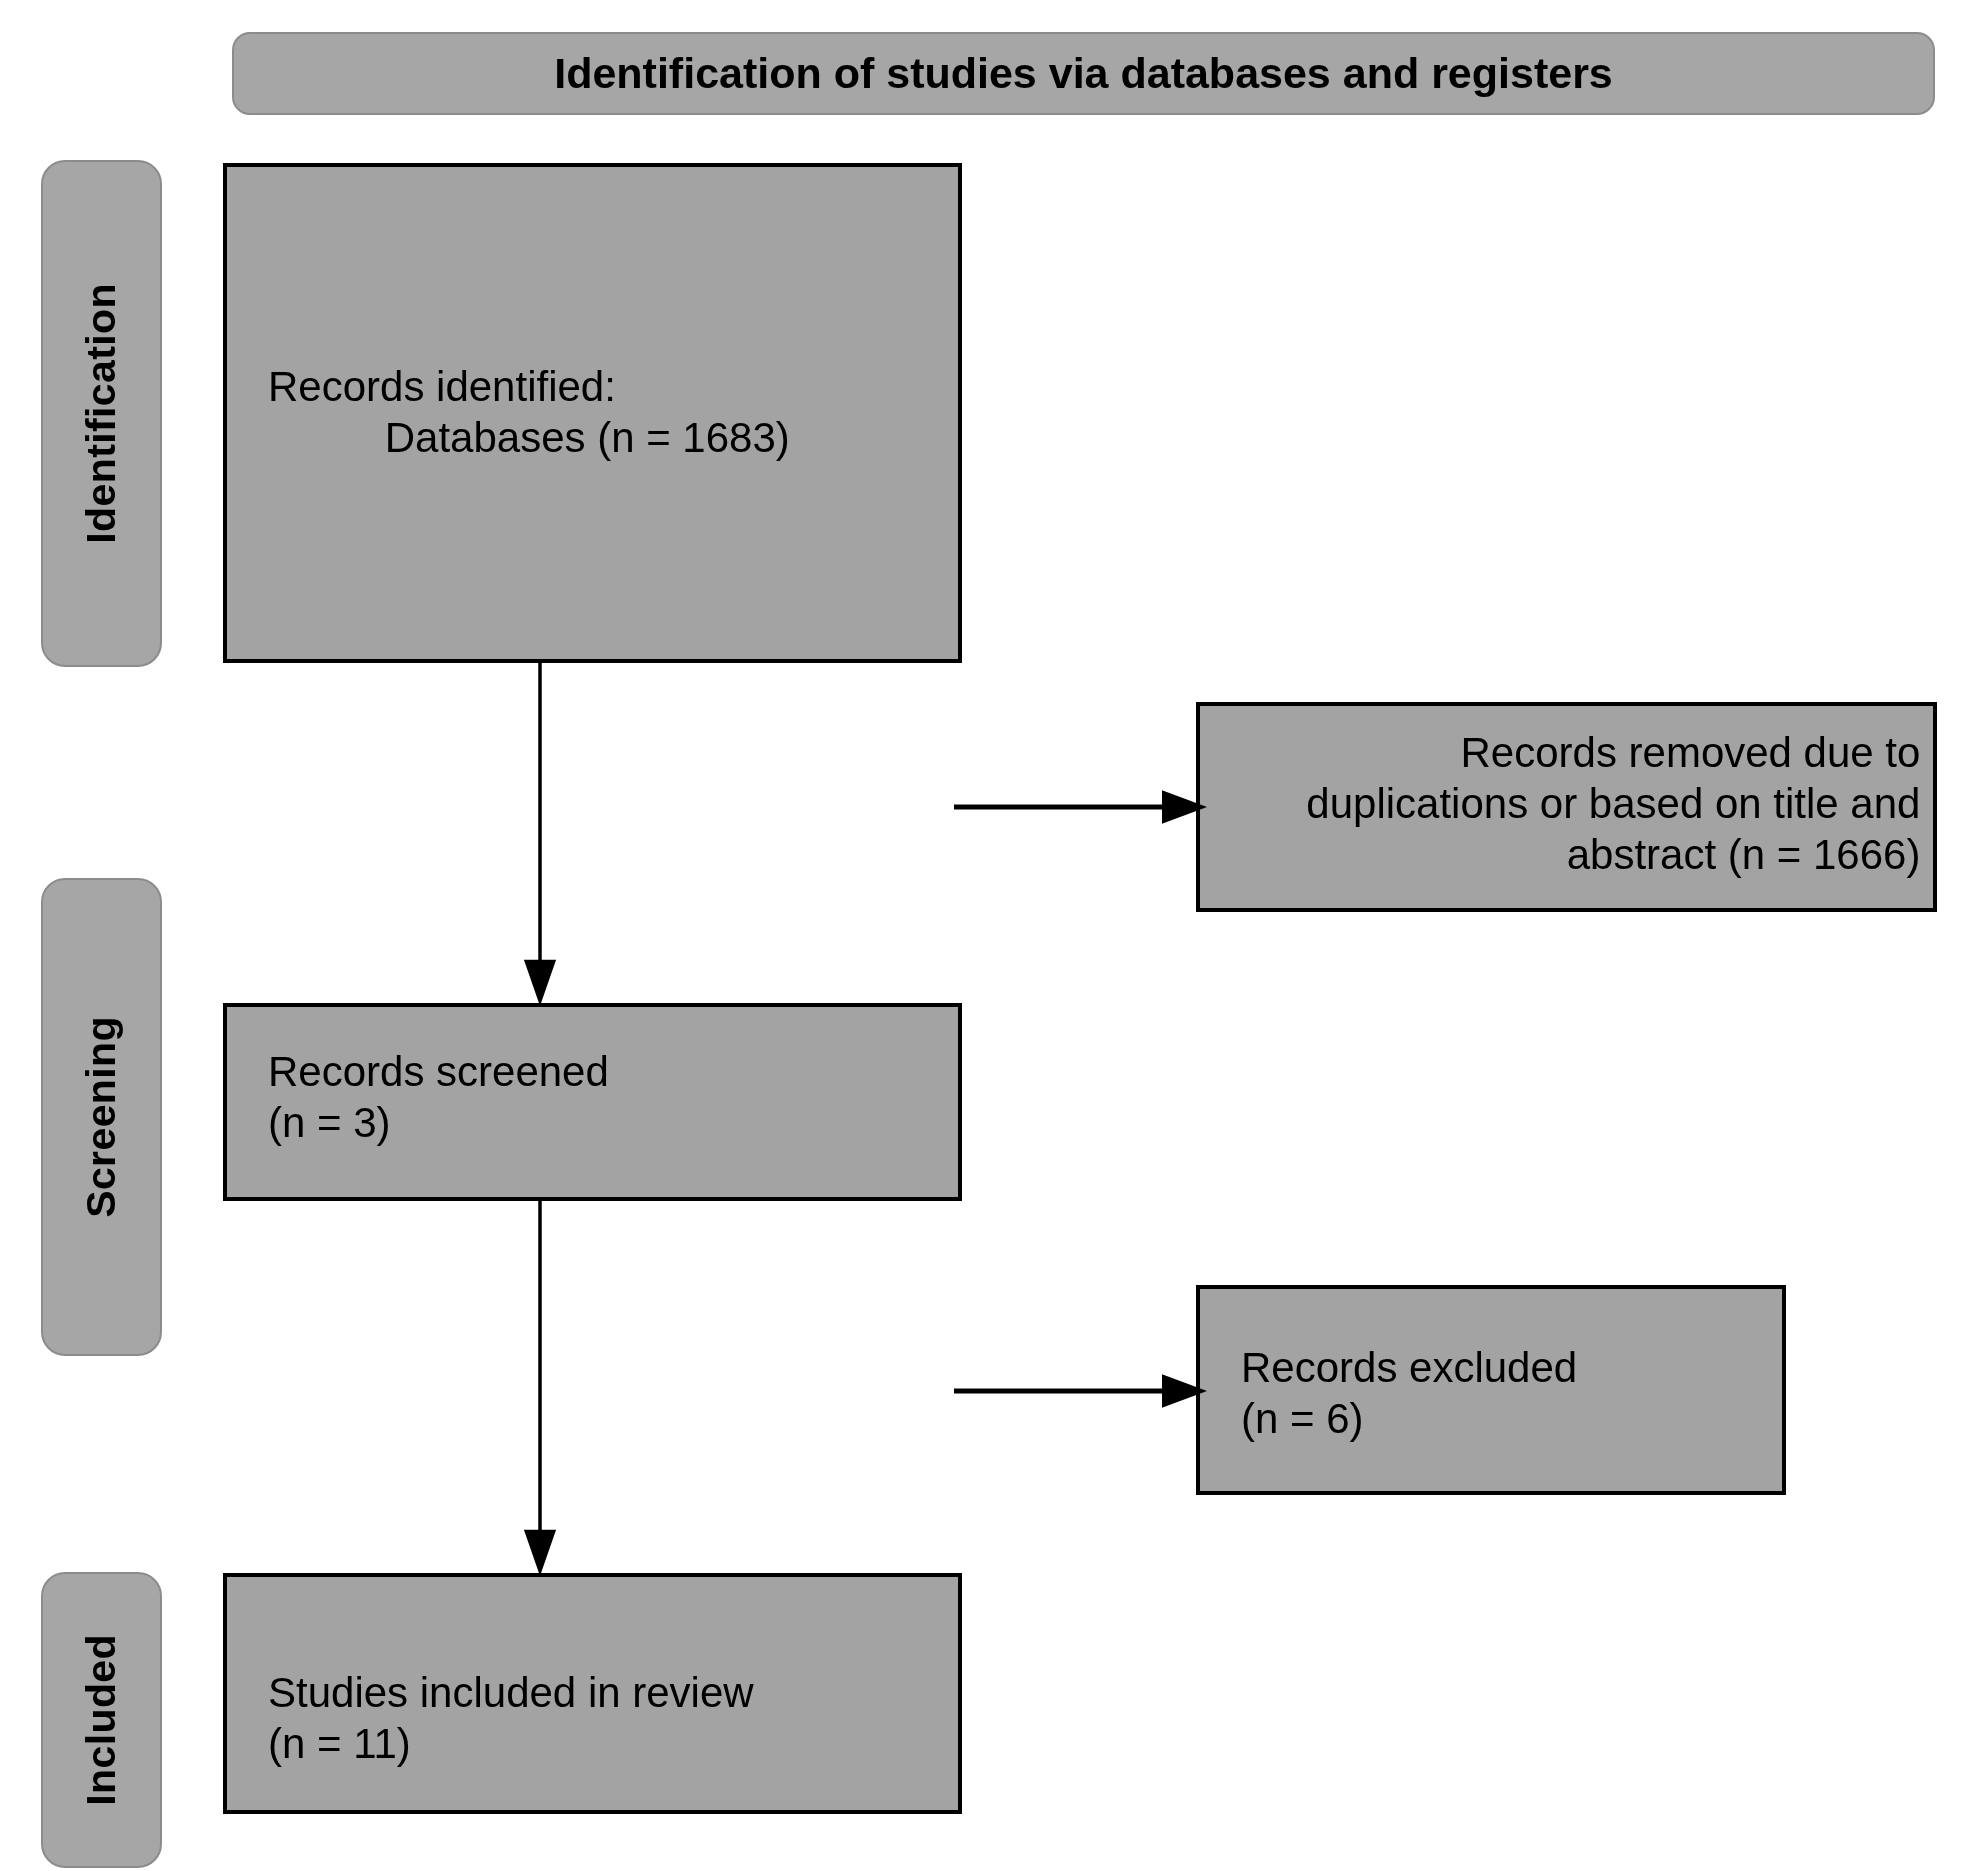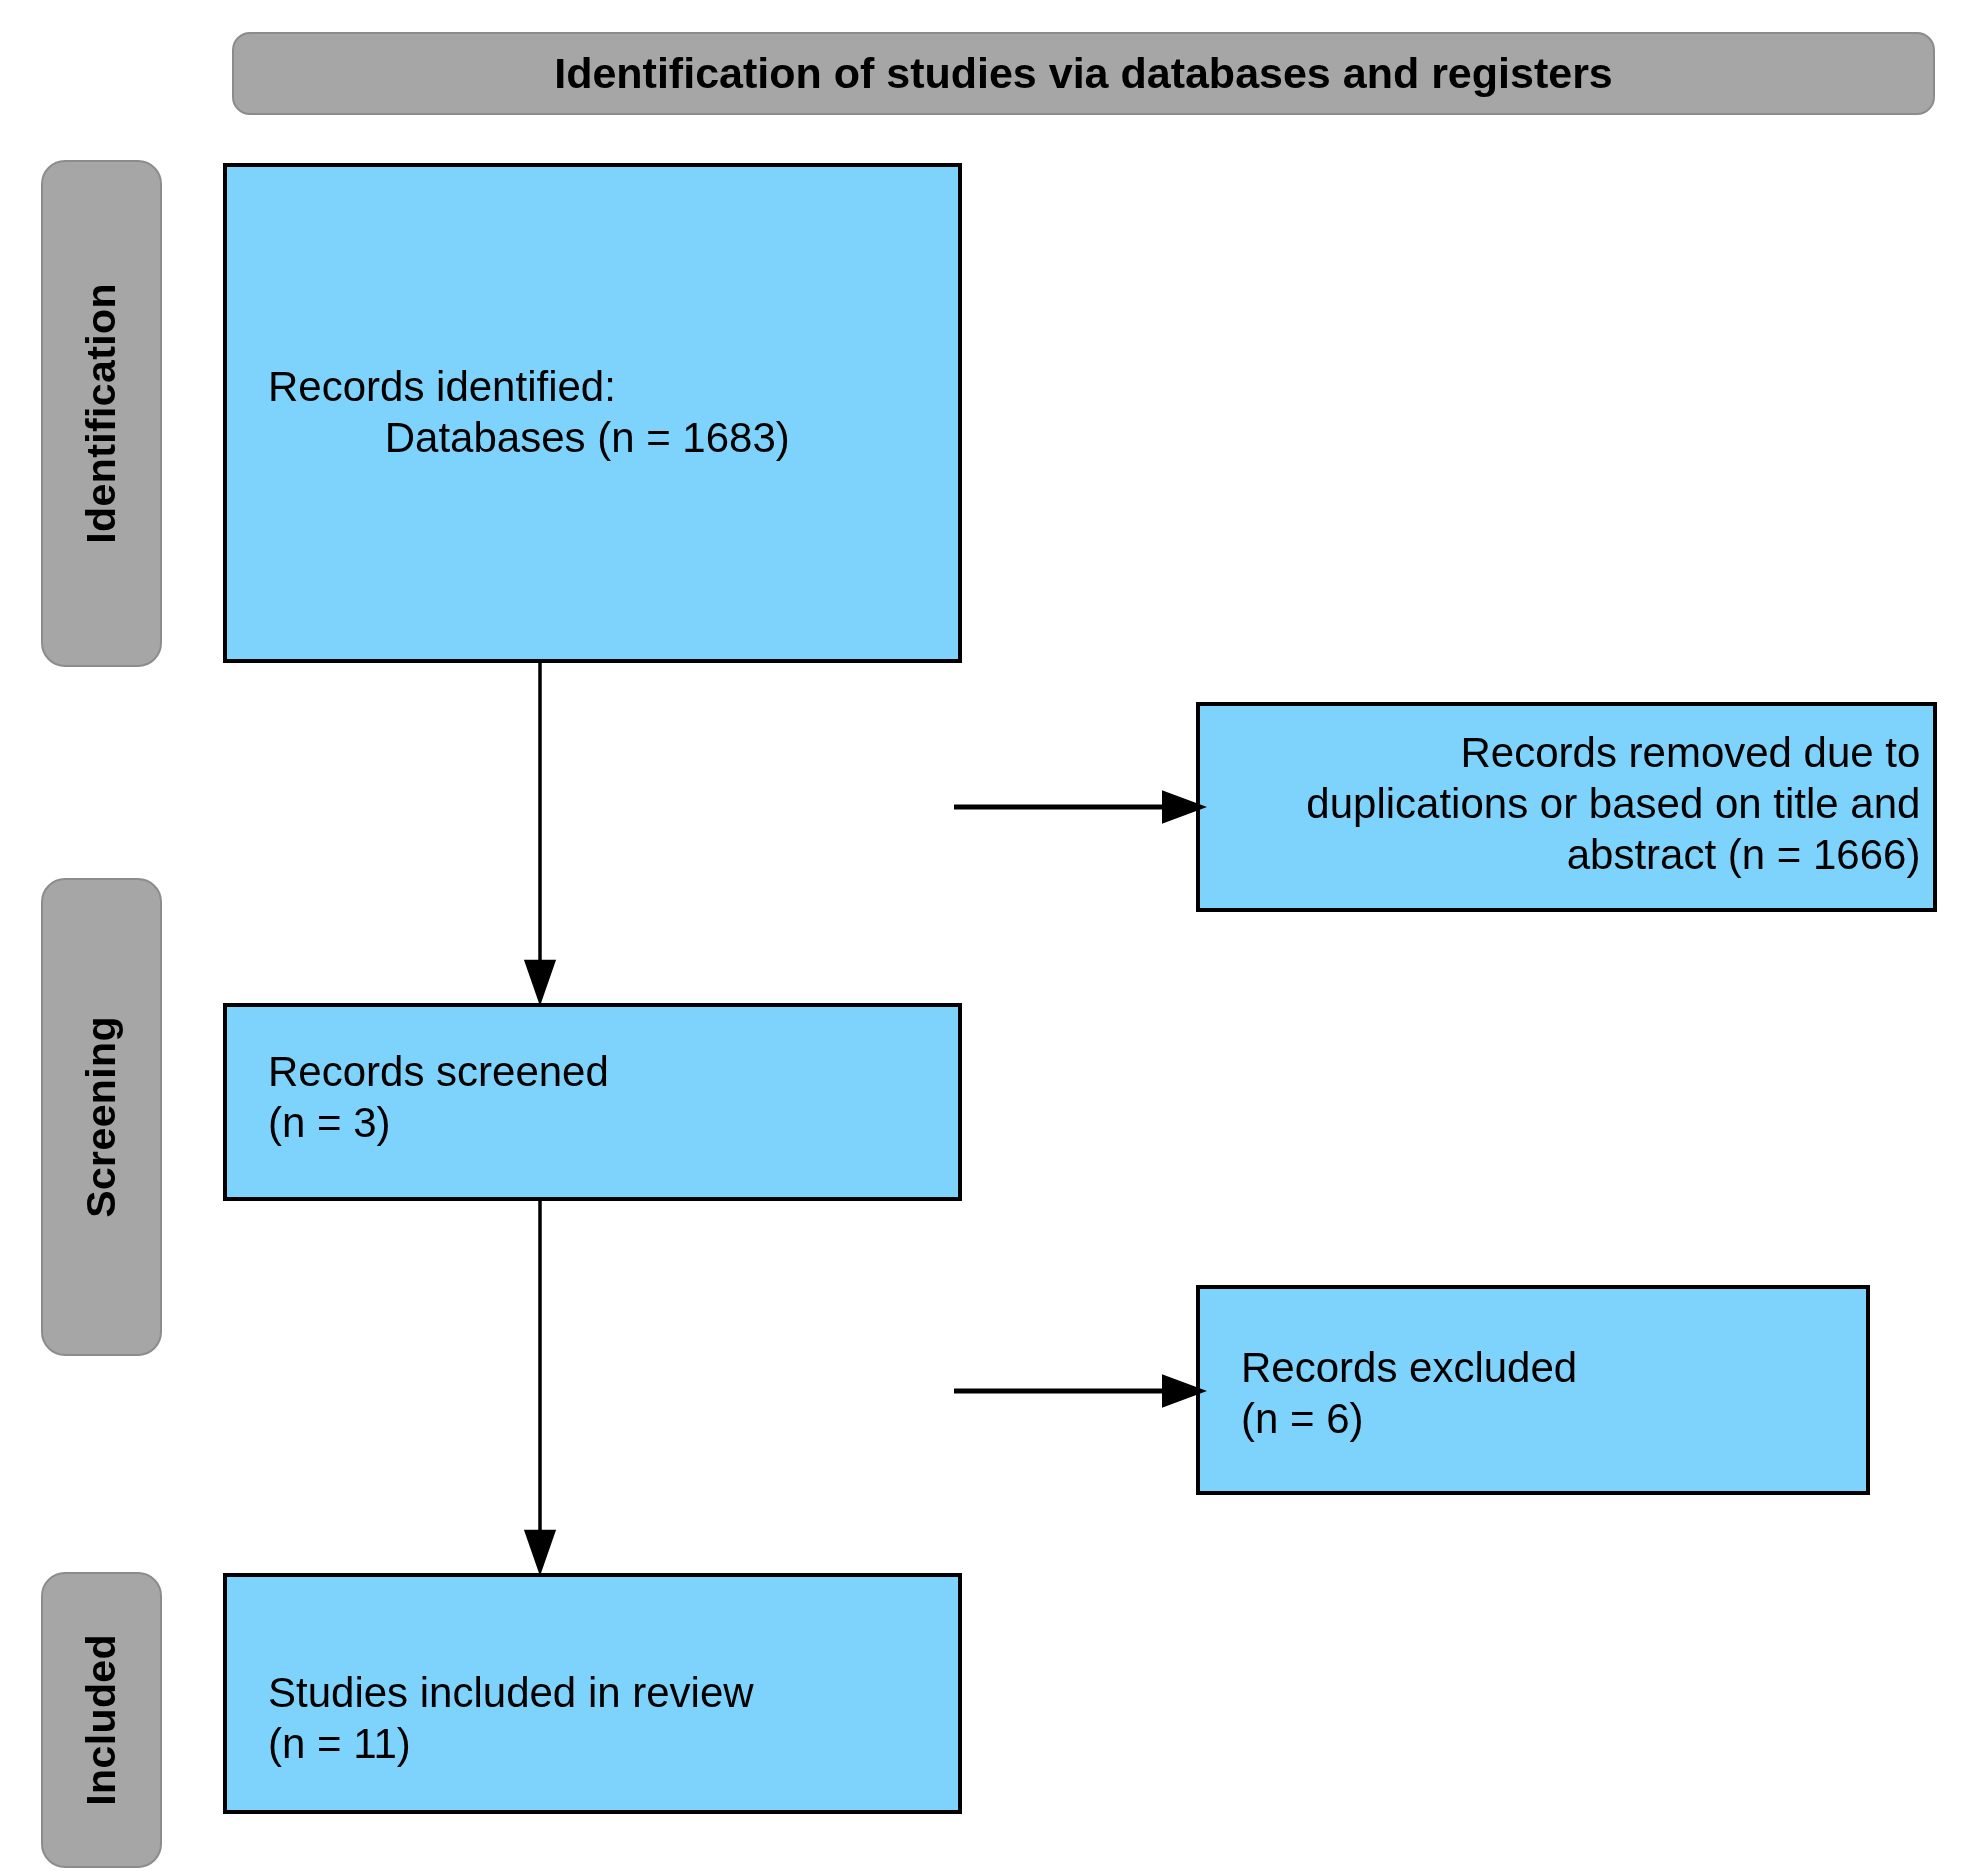--- a/index.html
+++ b/index.html
@@ -67,21 +67,21 @@
   #banner span {
     font-weight: bold;
     font-size: 43px;
     color: #000000;
     white-space: nowrap;
   }
 
   
   .flow-box {
     position: absolute;
-    background: #7dd3fc;
+    background: #a3a3a3;
     border: 4.9px solid #000000;
     box-sizing: border-box;
     overflow: hidden;
   }
   .flow-box .box-text {
     position: absolute;
     left: 41px;
     right: 12.6px;
     font-size: 42px;
     line-height: 1.22;
@@ -91,21 +91,21 @@
 
   #box-identified      { left: 223px;  top: 163px;  width: 739px; height: 500px; }
   #box-identified .box-text { top: 194px; }
 
   #box-removed         { left: 1196px; top: 702px; width: 741px; height: 210px; }
   #box-removed .box-text { top: 21px; text-align: right; }
 
   #box-screened        { left: 223px;  top: 1003px; width: 739px; height: 198px; }
   #box-screened .box-text { top: 39px; }
 
-  #box-excluded        { left: 1196px; top: 1285px; width: 674px; height: 210px; }
+  #box-excluded        { left: 1196px; top: 1285px; width: 590px; height: 210px; }
   #box-excluded .box-text { top: 53px; }
 
   #box-included        { left: 223px;  top: 1573px; width: 739px; height: 241px; }
   #box-included .box-text { top: 90px; }
 
   
   .connector { position: absolute; }
 
   #arrow-identified-to-screened { left: 519px;  top: 662px;  width: 42px;  height: 344px; }
   #arrow-screened-to-included   { left: 519px;  top: 1201px; width: 42px;  height: 375px; }

